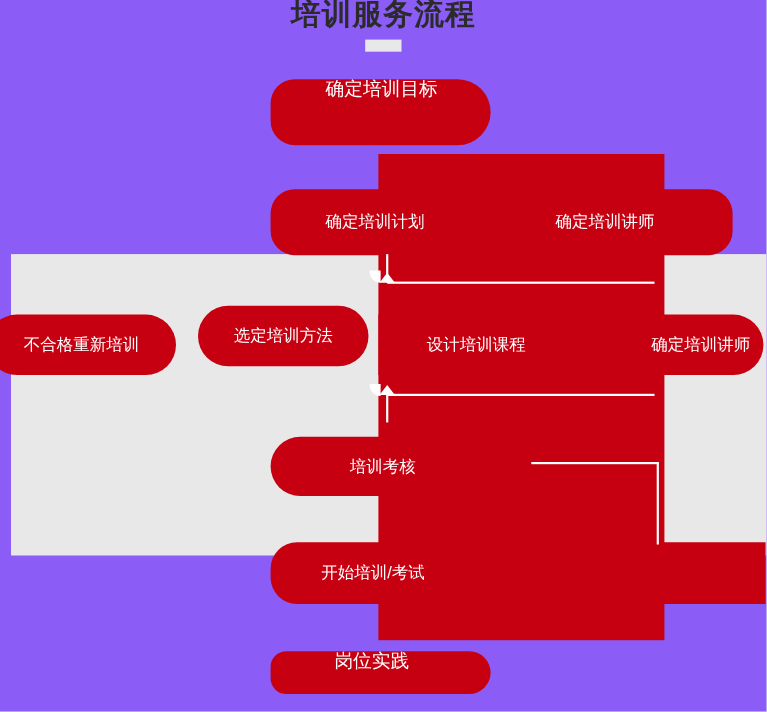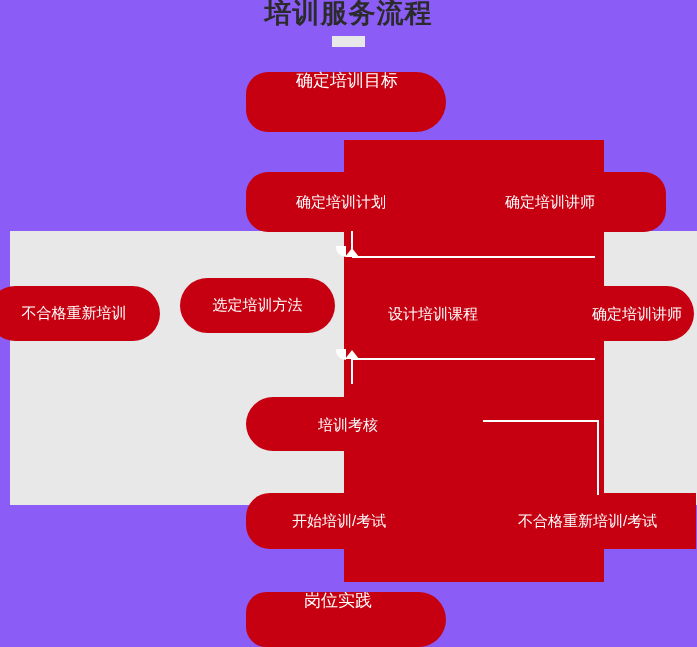--- a/index.html
+++ b/index.html
@@ -158,21 +158,21 @@
     width: 450px;
     height: 56px;
     border-radius: 24px 0 0 24px;
   }
 
   
   .chip-final {
     left: 246px;
     top: 592px;
     width: 200px;
-    height: 55px;
+    height: 39px;
     border-radius: 22px 30px 30px 22px;
   }
 
   
   .wline {
     position: absolute;
     background: #ffffff;
     z-index: 15;
   }
   .wline-h1 { left: 352px; top: 256px; width: 243px; height: 2px; }
@@ -243,21 +243,20 @@
 
   <div class="chip chip-design"></div>
   <div class="lbl" style="left:388px; top:306px;">设计培训课程</div>
   <div class="lbl" style="left:592px; top:306px;">确定培训讲师</div>
 
   <div class="chip chip-start"></div>
   <div class="lbl" style="left:318px; top:417px;">培训考核</div>
 
   <div class="chip chip-bottom-row"></div>
   <div class="lbl" style="left:292px; top:513px;">开始培训/考试</div>
-  <div class="lbl" style="left:518px; top:513px;">不合格重新培训/考试</div>
 
   <div class="chip chip-final" style="justify-content:flex-start; padding-left:58px; box-sizing:border-box;">
     <span>岗位实践</span>
   </div>
 
   <div class="wline wline-h1"></div>
   <div class="wline wline-h2"></div>
   <div class="wline wline-v1"></div>
   <div class="wline wline-v2"></div>
   <div class="notch notch-a"></div>

